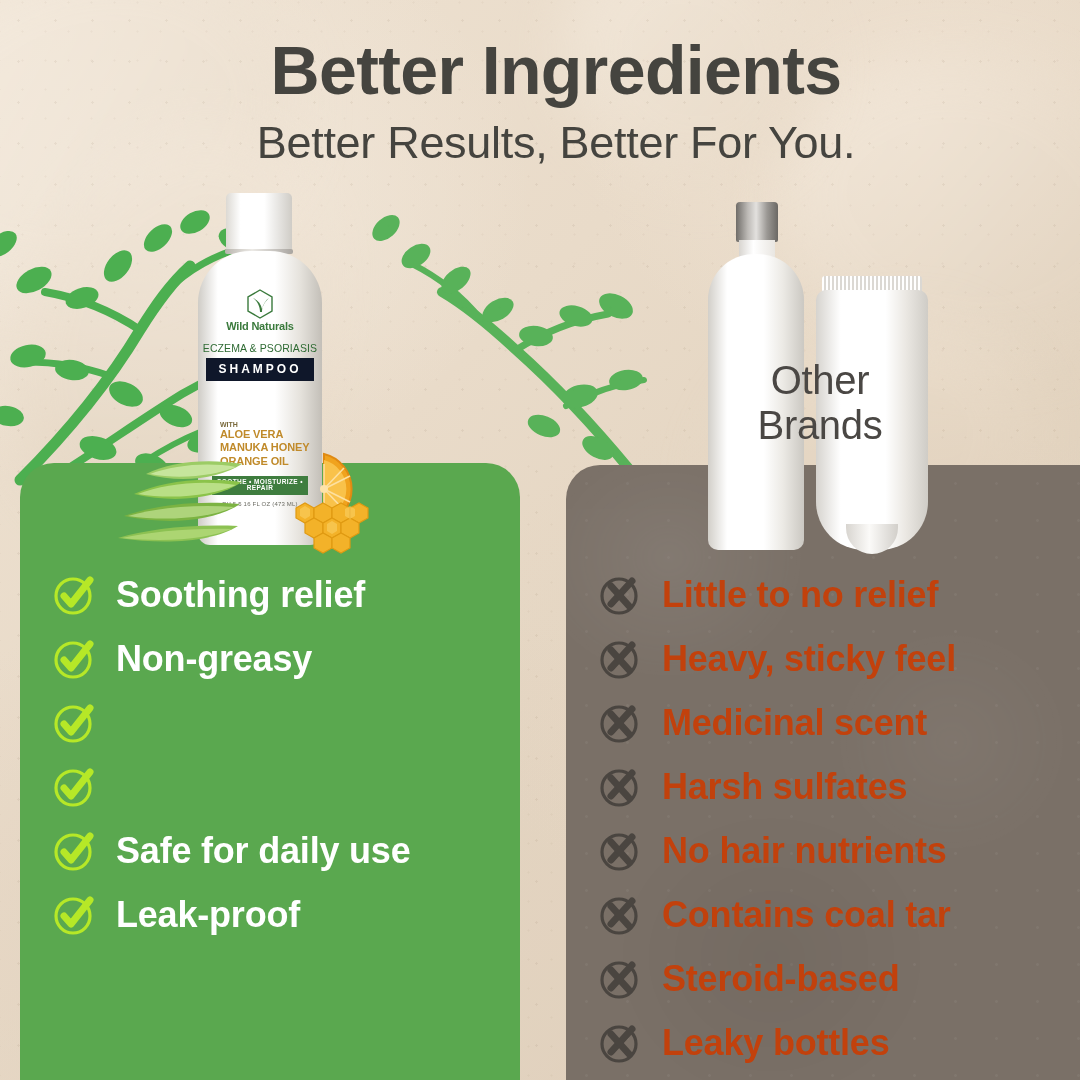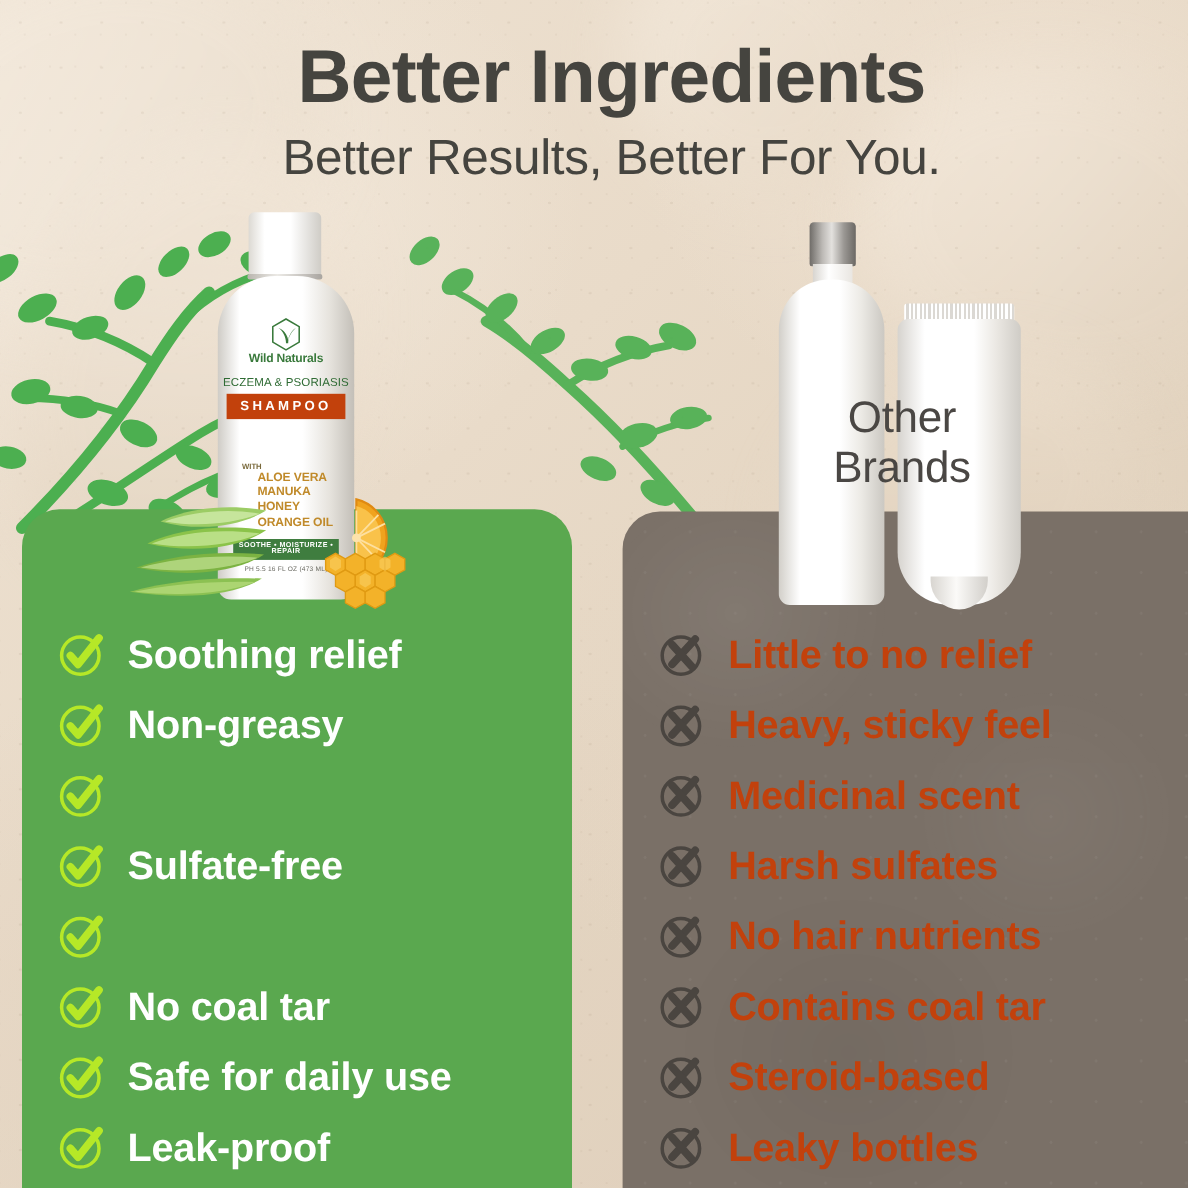--- a/index.html
+++ b/index.html
@@ -206,21 +206,21 @@
   .prod-cond {
     display: block;
     margin-top: 11px;
     font-size: 10.5px;
     font-weight: 400;
     color: #2f6b34;
     letter-spacing: .1px;
   }
   .prod-type-bar {
     margin: 4px 8px 0 8px;
-    background: #c2410c;
+    background: #0f172a;
     color: #fff;
     font-size: 12px;
     font-weight: 600;
     letter-spacing: 3px;
     padding: 5px 0 6px 0;
   }
   .prod-with {
     display: block;
     margin-top: 40px;
     font-size: 7px;
@@ -228,21 +228,21 @@
     color: #7a6a3c;
     text-align: left;
     padding-left: 22px;
   }
   .prod-ing {
     display: block;
     font-size: 11px;
     font-weight: 700;
     color: #c08a2a;
     text-align: left;
-    padding-left: 36px;
+    padding-left: 22px;
     line-height: 1.25;
     letter-spacing: -0.1px;
   }
   .prod-claim {
     margin: 7px 14px 0 14px;
     background: #3f7d3f;
     color: #fff;
     font-size: 6.5px;
     font-weight: 700;
     letter-spacing: .4px;
@@ -525,47 +525,33 @@
       <svg class="list-icon" viewBox="0 0 44 44">
         <circle cx="21" cy="23" r="17" fill="none" stroke="#b6e827" stroke-width="3.2"></circle>
         <path d="M12 23 L19 31 L38 7" fill="none" stroke="#b6e827" stroke-width="7" stroke-linecap="round" stroke-linejoin="round"></path>
       </svg>
     </div>
     <div class="list-row">
       <svg class="list-icon" viewBox="0 0 44 44">
         <circle cx="21" cy="23" r="17" fill="none" stroke="#b6e827" stroke-width="3.2"></circle>
         <path d="M12 23 L19 31 L38 7" fill="none" stroke="#b6e827" stroke-width="7" stroke-linecap="round" stroke-linejoin="round"></path>
       </svg>
-      <span class="list-text">Sulfate-free</span>
     </div>
     <div class="list-row">
       <svg class="list-icon" viewBox="0 0 44 44">
         <circle cx="21" cy="23" r="17" fill="none" stroke="#b6e827" stroke-width="3.2"></circle>
         <path d="M12 23 L19 31 L38 7" fill="none" stroke="#b6e827" stroke-width="7" stroke-linecap="round" stroke-linejoin="round"></path>
       </svg>
+      <span class="list-text">Safe for daily use</span>
     </div>
     <div class="list-row">
       <svg class="list-icon" viewBox="0 0 44 44">
         <circle cx="21" cy="23" r="17" fill="none" stroke="#b6e827" stroke-width="3.2"></circle>
         <path d="M12 23 L19 31 L38 7" fill="none" stroke="#b6e827" stroke-width="7" stroke-linecap="round" stroke-linejoin="round"></path>
       </svg>
-      <span class="list-text">No coal tar</span>
-    </div>
-    <div class="list-row">
-      <svg class="list-icon" viewBox="0 0 44 44">
-        <circle cx="21" cy="23" r="17" fill="none" stroke="#b6e827" stroke-width="3.2"></circle>
-        <path d="M12 23 L19 31 L38 7" fill="none" stroke="#b6e827" stroke-width="7" stroke-linecap="round" stroke-linejoin="round"></path>
-      </svg>
-      <span class="list-text">Safe for daily use</span>
-    </div>
-    <div class="list-row">
-      <svg class="list-icon" viewBox="0 0 44 44">
-        <circle cx="21" cy="23" r="17" fill="none" stroke="#b6e827" stroke-width="3.2"></circle>
-        <path d="M12 23 L19 31 L38 7" fill="none" stroke="#b6e827" stroke-width="7" stroke-linecap="round" stroke-linejoin="round"></path>
-      </svg>
       <span class="list-text">Leak-proof</span>
     </div>
   </div>
 
   <div class="list list-bad">
     <div class="list-row">
       <svg class="list-icon" viewBox="0 0 44 44">
         <circle cx="21" cy="23" r="17" fill="none" stroke="#4a4540" stroke-width="3.2"></circle>
         <path d="M13 31 L34 8" fill="none" stroke="#4a4540" stroke-width="7" stroke-linecap="round"></path>
         <path d="M13 13 L31 33" fill="none" stroke="#4a4540" stroke-width="7" stroke-linecap="round"></path>

